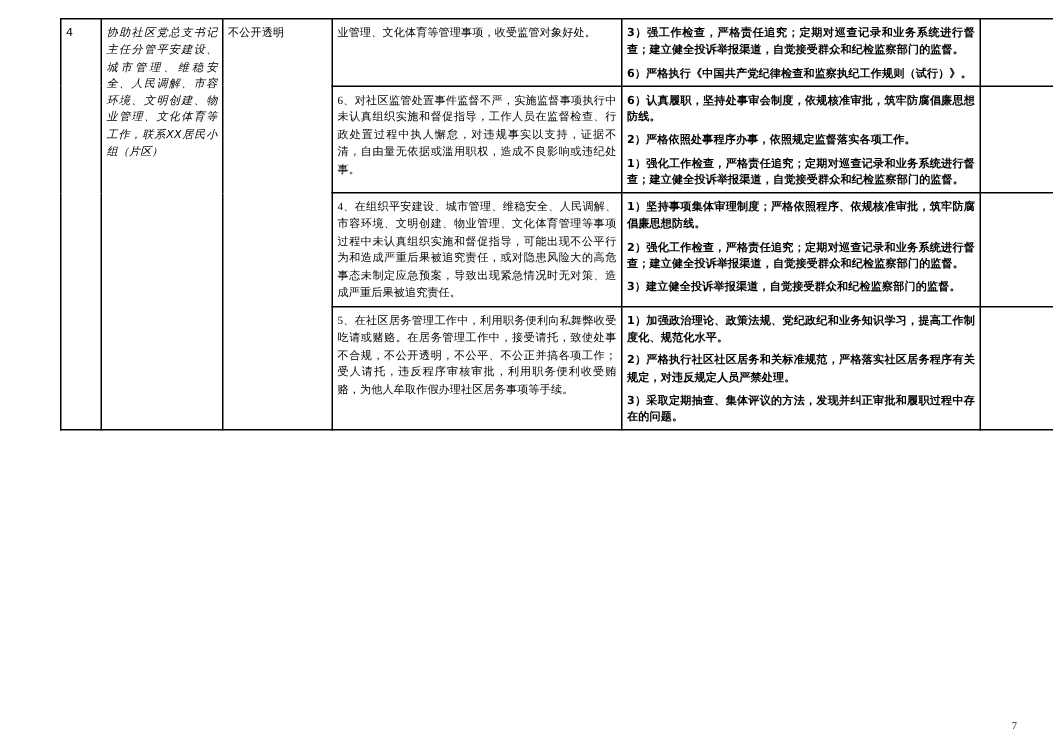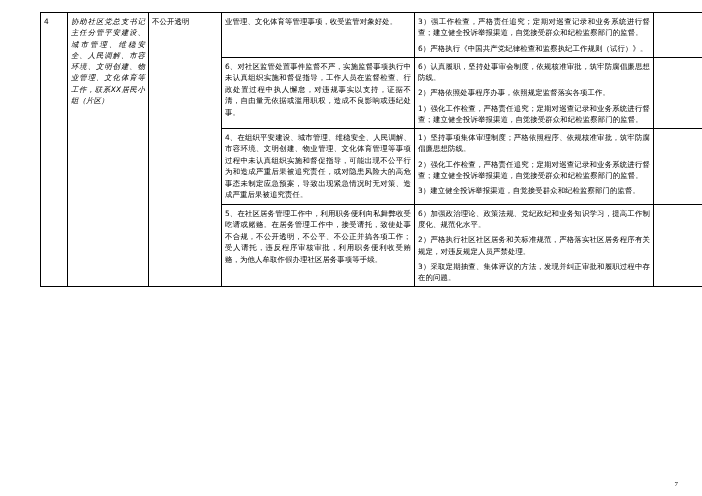--- a/index.html
+++ b/index.html
@@ -50,36 +50,38 @@
     padding: 2px;
     font-style: italic;
   }
   td.c-post {
     width: 66px;
     text-align: center;
     vertical-align: middle;
   }
   td.c-content {
     width: 186px;
+    font-family: Liberation Serif, serif;
   }
   td.c-measure {
     width: 232px;
   }
   td.c-remark {
     width: 60px;
   }
   .vtxt {
     display: block;
     text-align: justify;
     text-align-last: left;
     line-height: 1.55;
     font-size: 7.4px;
   }
   .measure-list .m-item {
     display: block;
+    font-weight: bold;
   }
   .measure-list .m-item + .m-item {
     margin-top: 4px;
   }
   .pageno {
     position: absolute;
     right: 24px;
     bottom: 8px;
     font-size: 7px;
     color: #000000;
@@ -132,21 +134,21 @@
           </div>
         </td>
         <td class="c-remark"></td>
       </tr>
       <tr>
         <td class="c-content">
           <span class="vtxt">5、在社区居务管理工作中，利用职务便利向私舞弊收受吃请或赌赂。在居务管理工作中，接受请托，致使处事不合规，不公开透明，不公平、不公正并搞各项工作；受人请托，违反程序审核审批，利用职务便利收受贿赂，为他人牟取作假办理社区居务事项等手续。</span>
         </td>
         <td class="c-measure">
           <div class="measure-list">
-            <span class="m-item">6）加强政治理论、政策法规、党纪政纪和业务知识学习，提高工作制度化、规范化水平。</span>
+            <span class="m-item">1）加强政治理论、政策法规、党纪政纪和业务知识学习，提高工作制度化、规范化水平。</span>
             <span class="m-item">2）严格执行社区社区居务和关标准规范，严格落实社区居务程序有关规定，对违反规定人员严禁处理。</span>
             <span class="m-item">3）采取定期抽查、集体评议的方法，发现并纠正审批和履职过程中存在的问题。</span>
           </div>
         </td>
         <td class="c-remark"></td>
       </tr>
     </tbody>
   </table>
   <div class="pageno">7</div>
 </div>

